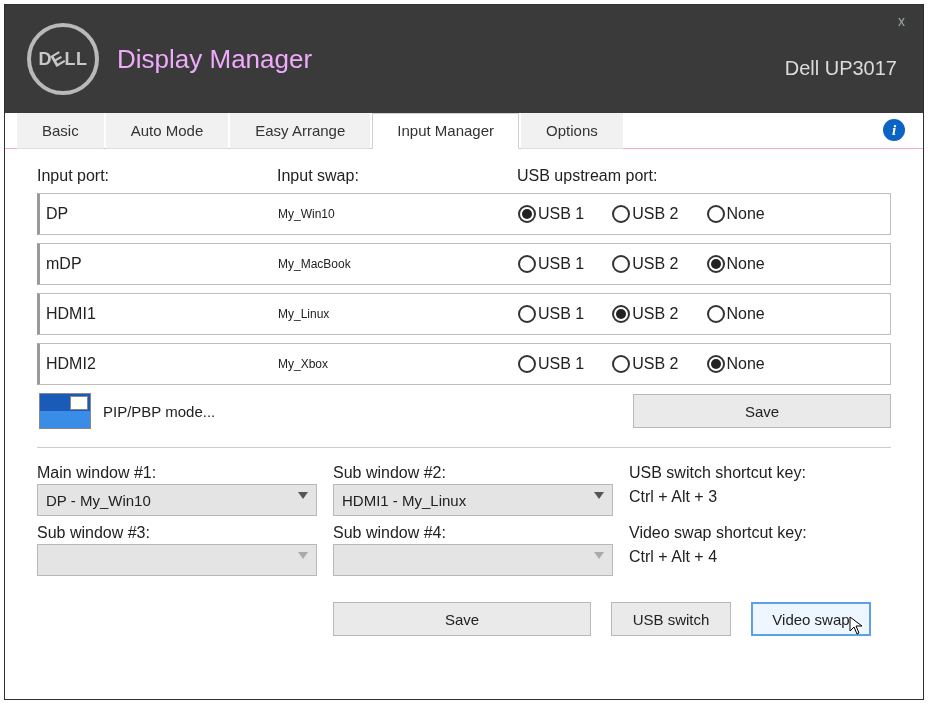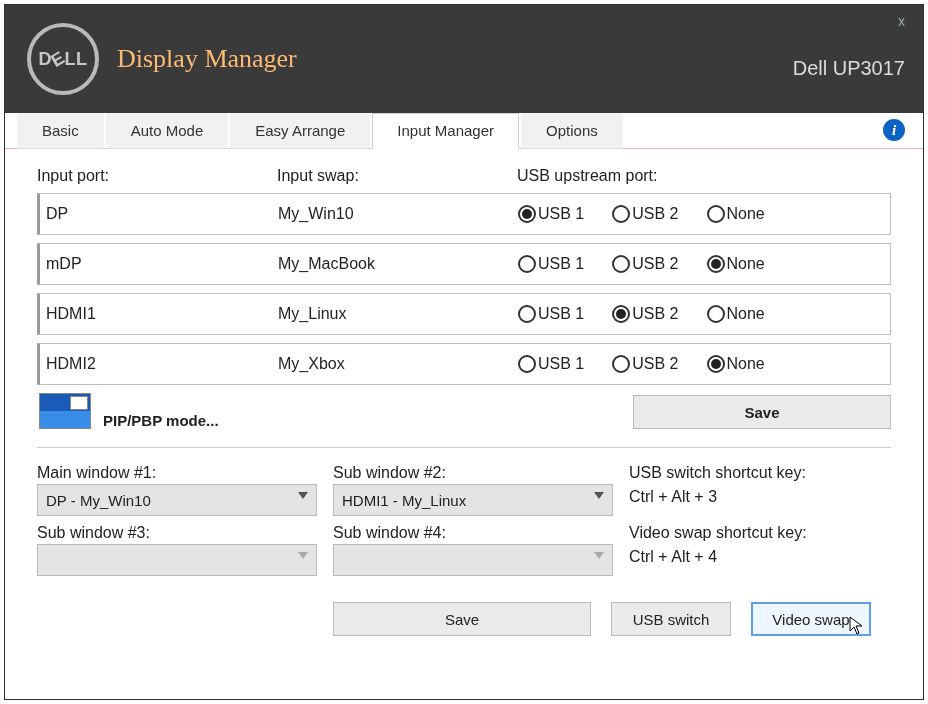--- a/index.html
+++ b/index.html
@@ -35,22 +35,22 @@
     display: flex;
     align-items: center;
     justify-content: center;
     font-weight: 700;
     font-size: 18px;
     letter-spacing: 0.5px;
     color: #c8c8c8;
     margin-right: 18px;
   }
   .dell-logo .e { display:inline-block; transform: rotate(-30deg); }
-  .app-title { font-size: 26px; font-weight: 300; color: #fdba74; font-family: Liberation Serif, serif; }
-  .monitor-name { position: absolute; right: 18px; font-size: 20px; font-weight: 300; color: #dcdcdc; top: 52px;}
+  .app-title { font-size: 26px; font-weight: 300; color: #f0abfc; }
+  .monitor-name { position: absolute; right: 26px; font-size: 20px; font-weight: 300; color: #dcdcdc; top: 52px;}
   .close-x { position: absolute; right: 18px; top: 8px; color: #9aa; font-size: 14px; cursor: pointer; }
   .tabs {
     display: flex;
     align-items: center;
     height: 36px;
     background: #fff;
     border-bottom: 1px solid #f9a8d4;
     padding-left: 12px;
     position: relative;
   }
@@ -102,29 +102,29 @@
     display: flex;
     align-items: center;
     border: 1px solid #bfbfbf;
     border-left: 3px solid #9a9a9a;
     height: 42px;
     margin-bottom: 8px;
     padding: 0 4px 0 6px;
     background: #fff;
   }
   .input-row .port { width: 232px; font-size:16px; }
-  .input-row .name { width: 240px; font-size:16px; }
+  .input-row .name { width: 240px; font-size:12px; }
   .input-row .radios { flex: 1; display: flex; gap: 28px; align-items:flex-start; }
   .radio { display: flex; align-items: center; gap: 2px; font-size:16px; cursor:pointer; }
   .rdot {
     width: 18px; height: 18px; border: 2px solid #333; border-radius: 50%;
     display:inline-flex; align-items:center; justify-content:center;
   }
   .rdot.sel::after { content:""; width:10px; height:10px; background:#222; border-radius:50%; }
-  .pip-row { display:flex; align-items:flex-end; margin-top: 4px; font-weight: bold; }
+  .pip-row { display:flex; align-items:center; margin-top: 4px; }
   .pip-icon {
     width: 52px; height: 36px; margin-right: 12px; margin-left: 2px;
     position: relative; cursor:pointer;
     background: linear-gradient(180deg,#1a5bb8 0 50%,#3a8de6 50% 100%);
     border: 1px solid #888;
   }
   .pip-icon::after {
     content:""; position:absolute; top:2px; right:2px; width:16px; height:12px;
     background:#fff; border:1px solid #888;
   }

